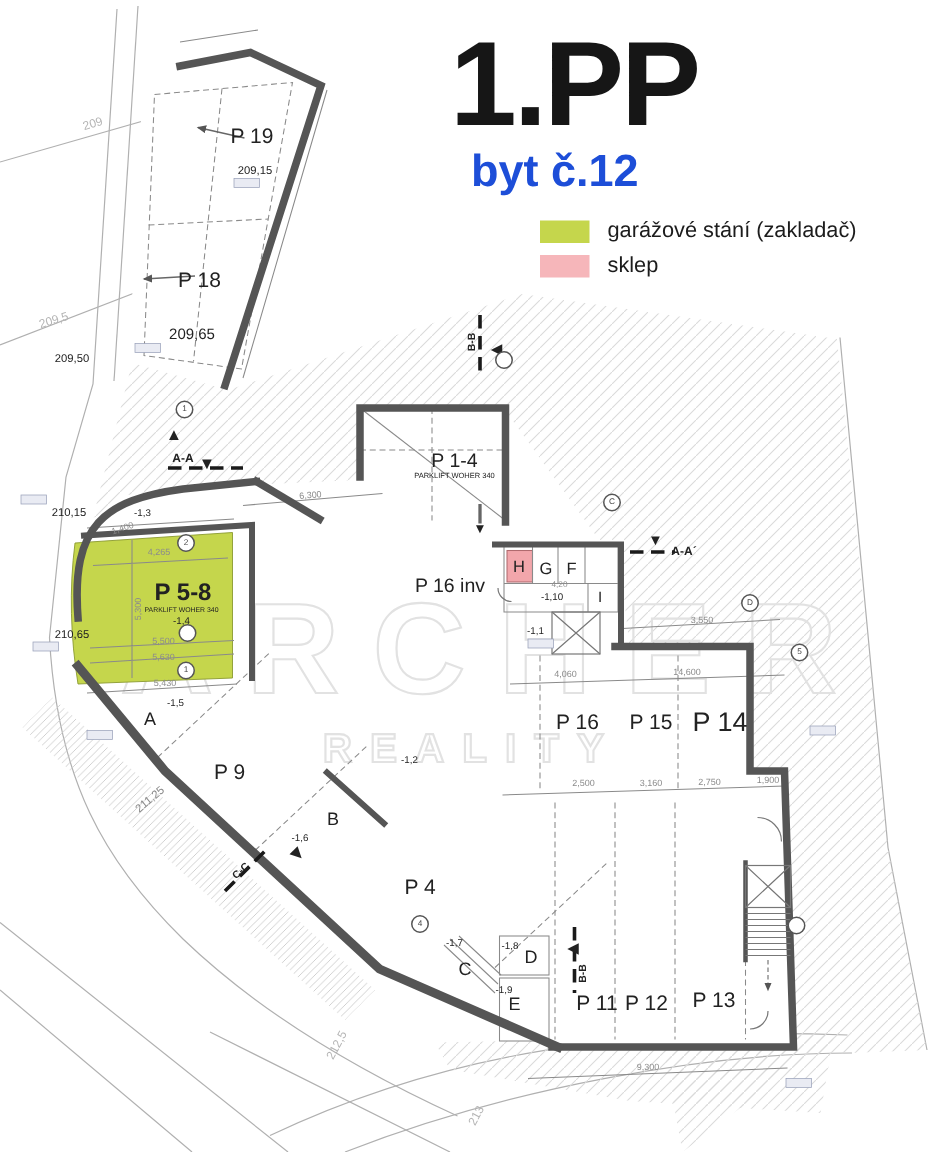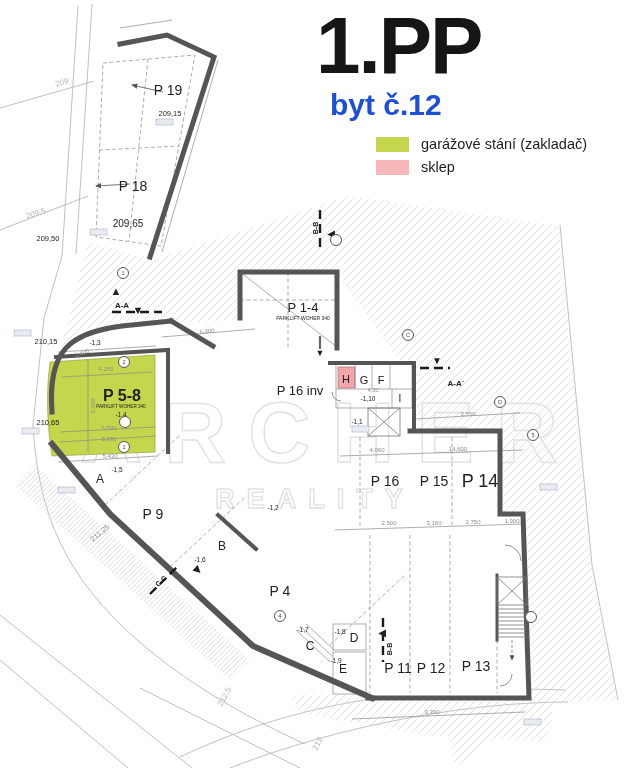--- a/index.html
+++ b/index.html
@@ -4,21 +4,21 @@
 <style>
   html,body{margin:0;padding:0;background:#fff;}
   #stage{position:relative;width:624px;height:768px;background:#fff;overflow:hidden;
          font-family:"Liberation Sans",sans-serif;}
   #stage svg{position:absolute;left:0;top:0;}
   .layer{position:absolute;left:0;top:0;width:624px;height:768px;pointer-events:none;}
   .lbl{position:absolute;color:#222;white-space:nowrap;line-height:1;transform:translate(-50%,-50%);}
   .circ{position:absolute;border:0.8px solid #555;border-radius:50%;width:10px;height:10px;
         font-size:5.5px;color:#444;display:flex;align-items:center;justify-content:center;
         transform:translate(-50%,-50%);background:#fff;}
-  .titleblock{position:absolute;left:300px;top:8px;margin-left:16px;}
+  .titleblock{position:absolute;left:300px;top:18px;}
   .t-floor{font-size:80px;font-weight:700;color:#161616;letter-spacing:-2px;line-height:0.95;}
   .t-unit{font-size:30px;font-weight:700;color:#1d4ed8;margin:4px 0 14px 14px;}
   .leg-row{display:flex;align-items:center;margin:7px 0 0 18px;padding-left:42px;}
   .leg-sw{width:33px;height:15px;margin-right:12px;}
   .leg-tx{font-size:14.5px;color:#1c1c1c;}
 </style>
 </head>
 <body>
 
 <div id="stage">
@@ -197,21 +197,21 @@
       <div class="lbl" style="left: 310px; top: 646px; font-size: 12px; transform: translate(-50%, -50%);">C</div>
       <div class="lbl" style="left: 303px; top: 630px; font-size: 6.5px; transform: translate(-50%, -50%);">-1,7</div>
       <div class="lbl" style="left: 354px; top: 638px; font-size: 12px; transform: translate(-50%, -50%);">D</div>
       <div class="lbl" style="left: 340px; top: 632px; font-size: 6.5px; transform: translate(-50%, -50%);">-1,8</div>
       <div class="lbl" style="left: 343px; top: 669px; font-size: 12px; transform: translate(-50%, -50%);">E</div>
       <div class="lbl" style="left: 336px; top: 661px; font-size: 6.5px; transform: translate(-50%, -50%);">-1,9</div>
       <div class="lbl" style="left: 398px; top: 668px; font-size: 14px; transform: translate(-50%, -50%);">P 11</div>
       <div class="lbl" style="left: 431px; top: 668px; font-size: 14px; transform: translate(-50%, -50%);">P 12</div>
       <div class="lbl" style="left: 476px; top: 666px; font-size: 14px; transform: translate(-50%, -50%);">P 13</div>
       <div class="lbl" style="left: 122px; top: 306px; font-size: 8px; font-weight: 700; transform: translate(-50%, -50%);">A-A</div>
-      <div class="lbl" style="left: 456px; top: 384px; font-size: 8px; font-weight: 700; transform: translate(-50%, -50%);">A-A´</div>
+      <div class="lbl" style="left: 456px; top: 368px; font-size: 8px; font-weight: 700; transform: translate(-50%, -50%);">A-A´</div>
       <div class="lbl" style="left: 315px; top: 228px; font-size: 7px; font-weight: 700; transform: translate(-50%, -50%) rotate(-90deg);">B-B</div>
       <div class="lbl" style="left: 389px; top: 649px; font-size: 7px; font-weight: 700; transform: translate(-50%, -50%) rotate(-90deg);">B-B</div>
       <div class="lbl" style="left: 161px; top: 581px; font-size: 7px; font-weight: 700; transform: translate(-50%, -50%) rotate(-42deg);">C-C</div>
       <div class="lbl" style="left: 116px; top: 291px; font-size: 11px; transform: translate(-50%, -50%);">▲</div>
       <div class="lbl" style="left: 138px; top: 310px; font-size: 11px; transform: translate(-50%, -50%);">▼</div>
       <div class="lbl" style="left: 437px; top: 361px; font-size: 10px; transform: translate(-50%, -50%);">▼</div>
       <div class="lbl" style="left: 331px; top: 234px; font-size: 10px; transform: translate(-50%, -50%);">◀</div>
       <div class="lbl" style="left: 382px; top: 633px; font-size: 10px; transform: translate(-50%, -50%);">◀</div>
       <div class="lbl" style="left: 320px; top: 353px; font-size: 9px; transform: translate(-50%, -50%);">▼</div>
       <div class="lbl" style="left: 198px; top: 570px; font-size: 10px; transform: translate(-50%, -50%) rotate(45deg);">▶</div>

